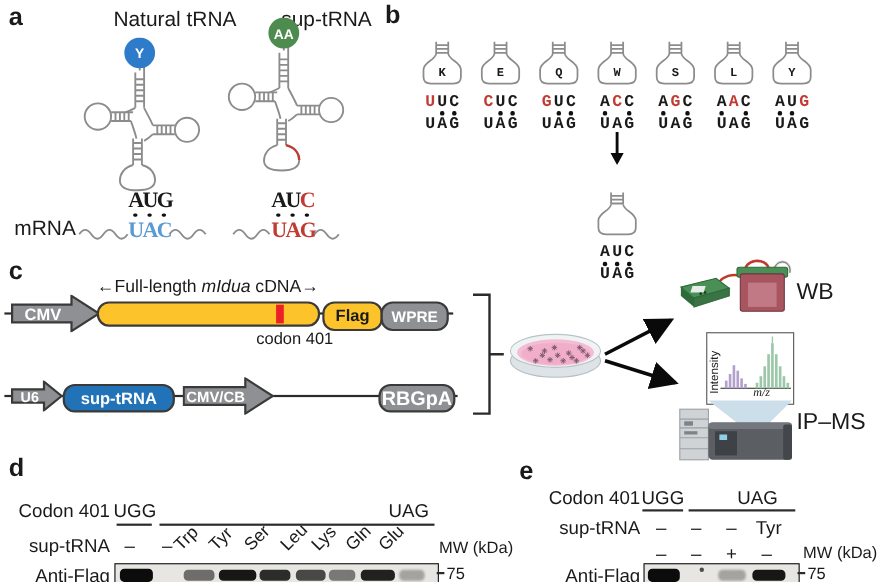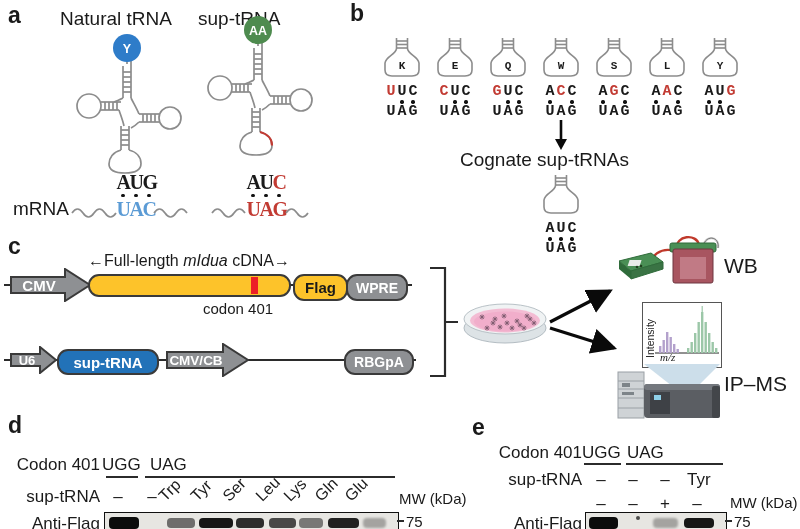--- a/index.html
+++ b/index.html
@@ -1,19 +1,19 @@
 <!DOCTYPE html>
 <html style="--red: #c23b33; --codon-blue: #5b9bd5; --aa-blue: #2e7cc9; --aa-green: #4e8b4f; --yellow: #fdc32a; --gray-box: #8e9093; --blue-box: #2272b8; --red-box: #ec2027; --dish-pink: #f3bcd3; --spec-purple: #b3a1cc; --spec-green: #9cc7a8;"><head>
 <meta charset="utf-8">
 <style>
   html,body{margin:0;padding:0;background:#fff;}
   .fig{position:relative;width:800px;height:529px;background:#fff;overflow:hidden;
        font-family:"Liberation Sans",sans-serif;color:#1a1a1a;}
   .abs{position:absolute;}
-  .ctr{text-align:left;}
+  .ctr{text-align:right;}
   .rt{text-align:right;}
   .panel-letter{font-size:23px;font-weight:bold;}
   .title{font-size:19px;}
   .serifrow{display:flex;justify-content:center;}
   .nt{display:inline-block;text-align:center;font-weight:bold;}
   .nt.big{font-family:"Liberation Serif",serif;font-size:20px;width:13px;line-height:20px;}
   .nt.sm{font-family:"Liberation Mono",monospace;font-size:15px;width:11px;line-height:16px;}
   .dotrow{display:flex;justify-content:center;align-items:center;}
   .dotslot{display:inline-flex;justify-content:center;align-items:center;}
   .dotslot.big{width:13px;height:5px;}
@@ -399,21 +399,20 @@
           <span class="nt sm" style="color: rgb(26, 26, 26);">A</span>
           <span class="nt sm" style="color: rgb(26, 26, 26);">G</span>
         </div>
       </div>
     </div>
 
   <svg class="abs" style="left:553px;top:120px;" width="16" height="30">
     <line x1="8" y1="0" x2="8" y2="21" stroke="#0a0a0a" stroke-width="2.6"></line>
     <polygon points="2,19 14,19 8,30" fill="#0a0a0a"></polygon>
   </svg>
-  <div class="abs title ctr" style="left:460px;top:149px;width:205px;">Cognate sup-tRNAs</div>
   <div id="b-cognate">
       <div class="flask-block" style="left: 533px; top: 173px;">
         <div><svg width="46" height="44" viewBox="0 0 46 44">
             <g fill="none" stroke="#8c8c8c" stroke-width="1.6">
               <line x1="17.5" y1="2" x2="17.5" y2="13"></line>
               <line x1="28.5" y1="2" x2="28.5" y2="13"></line>
               <line x1="17.5" y1="5" x2="28.5" y2="5"></line>
               <line x1="17.5" y1="8.5" x2="28.5" y2="8.5"></line>
               <line x1="17.5" y1="12" x2="28.5" y2="12"></line>
               <path d="M17.5,13 C16,19 7,20 6,27 L6,34 Q6,40 13,40 L33,40 Q40,40 40,34 L40,27 C39,20 30,19 28.5,13"></path>
@@ -467,21 +466,21 @@
   <div class="abs hline" style="left:4px;top:359px;width:412px;height:2px;"></div>
   <svg class="abs" style="left:10px;top:346px;" width="48" height="28">
     <path d="M1,8 H30 V1 L46,14 L30,27 V20 H1 Z" fill="#8e9093" stroke="#3a3a3a" stroke-width="2"></path>
     <text class="sans" x="17" y="19" text-anchor="middle" font-size="13" font-weight="bold" fill="#fff">U6</text>
   </svg>
   <div class="gbox" style="left:57px;top:349px;width:98px;height:22px;background:#2272b8;color:#fff;">sup-tRNA</div>
   <svg class="abs" style="left:166px;top:343px;" width="84" height="34">
     <path d="M1,9 H57 V1 L82,17 L57,33 V25 H1 Z" fill="#8e9093" stroke="#3a3a3a" stroke-width="2"></path>
     <text class="sans" x="30" y="22" text-anchor="middle" font-size="13.5" font-weight="bold" fill="#fff">CMV/CB</text>
   </svg>
-  <div class="gbox" style="left:344px;top:349px;width:66px;height:22px;background:#8e9093;color:#fff;font-size:14px;">RBGpA</div>
+  <div class="gbox" style="left:344px;top:349px;width:66px;height:22px;background:#8e9093;color:#fff;font-size:18px;">RBGpA</div>
 
   <svg class="abs" style="left:428px;top:265px;" width="34" height="116">
     <path d="M2,3 H17 V111 H2 M17,57 H30" fill="none" stroke="#2b2b2b" stroke-width="2.2"></path>
   </svg>
 
   <svg class="abs" style="left:462px;top:297px;" width="86" height="58">
     <ellipse cx="43" cy="31" rx="41" ry="15" fill="#dde3e6" stroke="#b3bcc2"></ellipse>
     <ellipse cx="43" cy="22" rx="41" ry="15" fill="#f0f3f4" stroke="#b9c2c7"></ellipse>
     <ellipse cx="43" cy="23.5" rx="35" ry="12" fill="#f3bcd3"></ellipse>
     <ellipse cx="43" cy="24.5" rx="31" ry="10" fill="#f0aac8" opacity="0.75"></ellipse>

